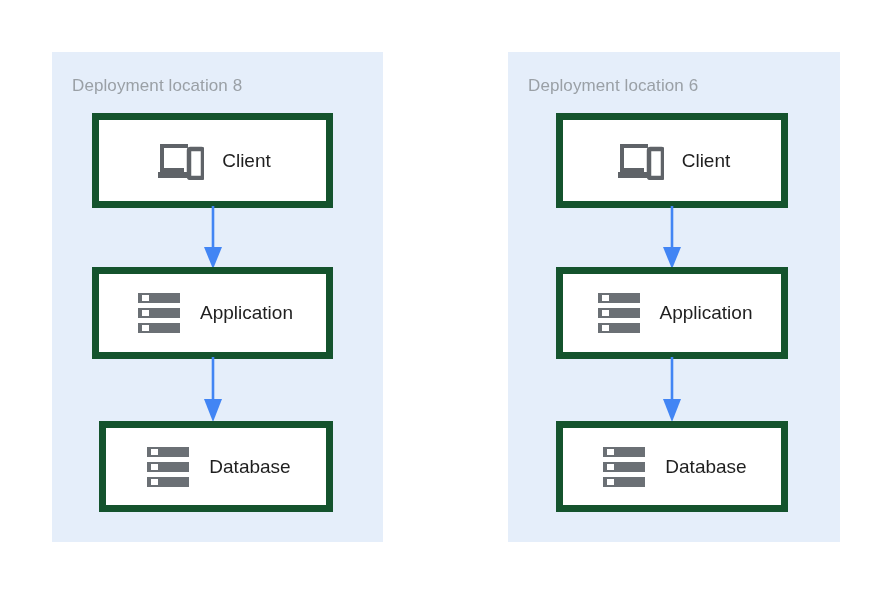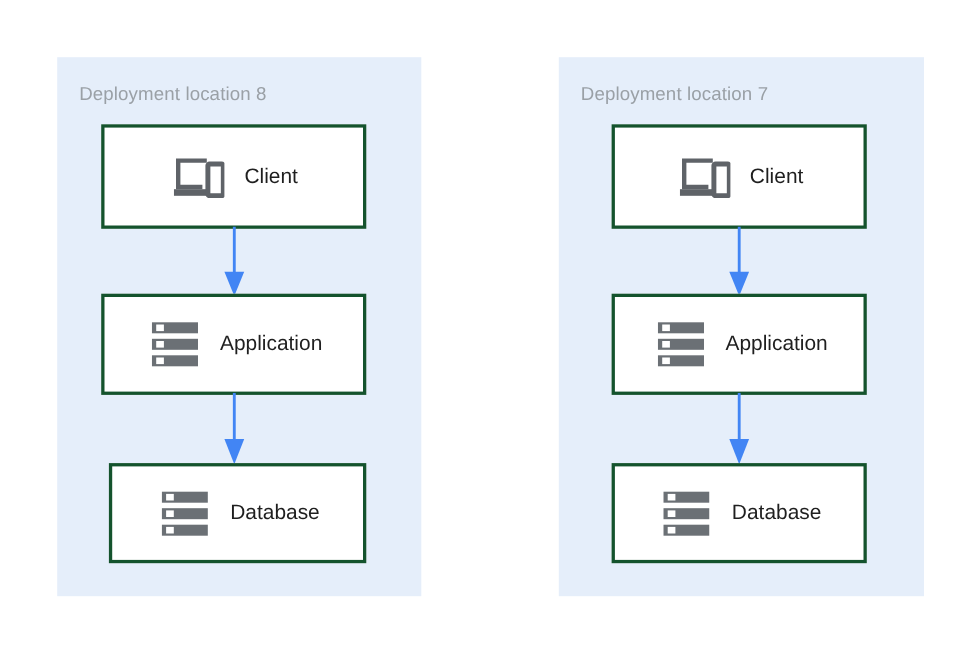--- a/index.html
+++ b/index.html
@@ -38,21 +38,21 @@
     font-size: 17px;
     color: #9aa0a6;
     letter-spacing: 0.1px;
     white-space: nowrap;
     font-family: "Liberation Sans", sans-serif;
   }
 
   .node {
     position: absolute;
     background: #ffffff;
-    border: 3px solid #14532d;
+    border: 7px solid #14532d;
     box-sizing: border-box;
     display: flex;
     flex-direction: row;
     align-items: center;
     justify-content: center;
   }
 
   .node .icon-wrap {
     width: 54px;
     height: 48px;
@@ -146,21 +146,21 @@
         <rect x="0" y="16" width="42" height="10" fill="#6b7075"></rect>
         <rect x="4" y="18" width="7" height="6" fill="#ffffff"></rect>
         <rect x="0" y="31" width="42" height="10" fill="#6b7075"></rect>
         <rect x="4" y="33" width="7" height="6" fill="#ffffff"></rect>
       </svg>
     </span>
     <span class="node-label">Database</span>
   </div>
 
   <div class="zone z1">
-    <div class="zone-title">Deployment location 7</div>
+    <div class="zone-title">Deployment location 6</div>
   </div>
 
   <div class="node n-client-1">
     <span class="icon-wrap">
       <svg width="46" height="38" viewBox="0 0 46 38" aria-hidden="true">
         <path d="M2 2 h28 v4 H6 v20 h20 v4 H2 Z" fill="#5f6368"></path>
         <rect x="0" y="30" width="32" height="6" fill="#5f6368"></rect>
         <rect x="31" y="7" width="14" height="29" rx="1.5" fill="none" stroke="#5f6368" stroke-width="4.5"></rect>
       </svg>
     </span>

